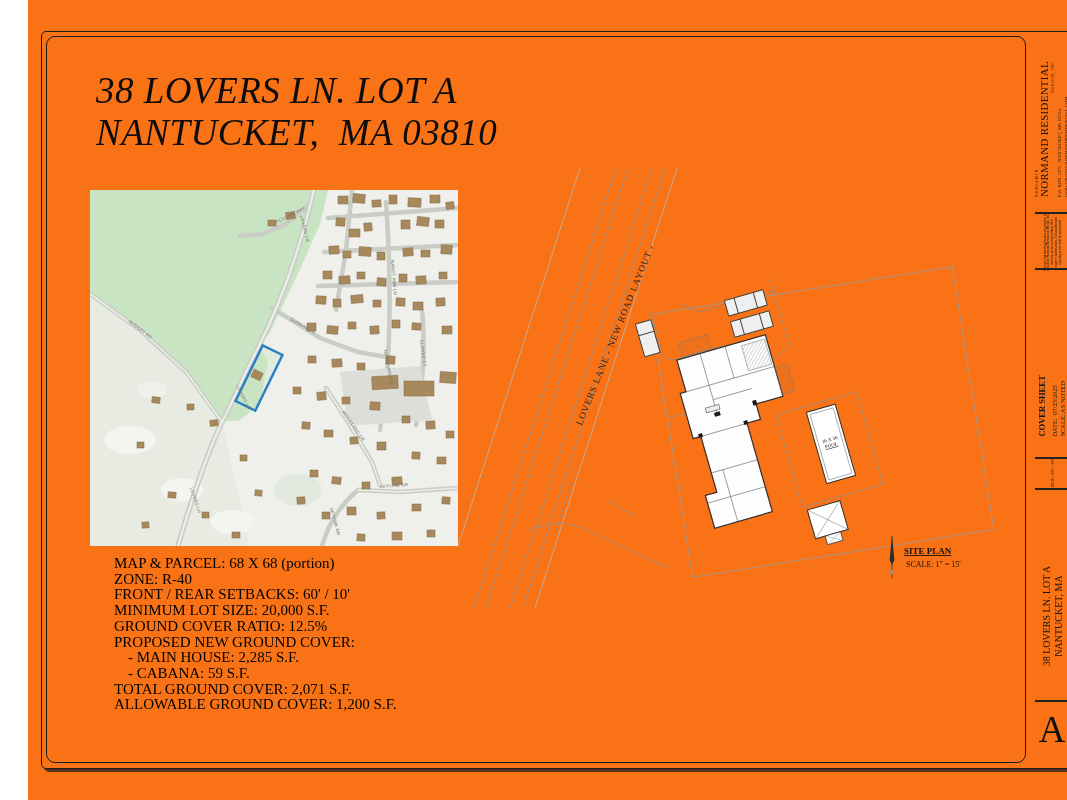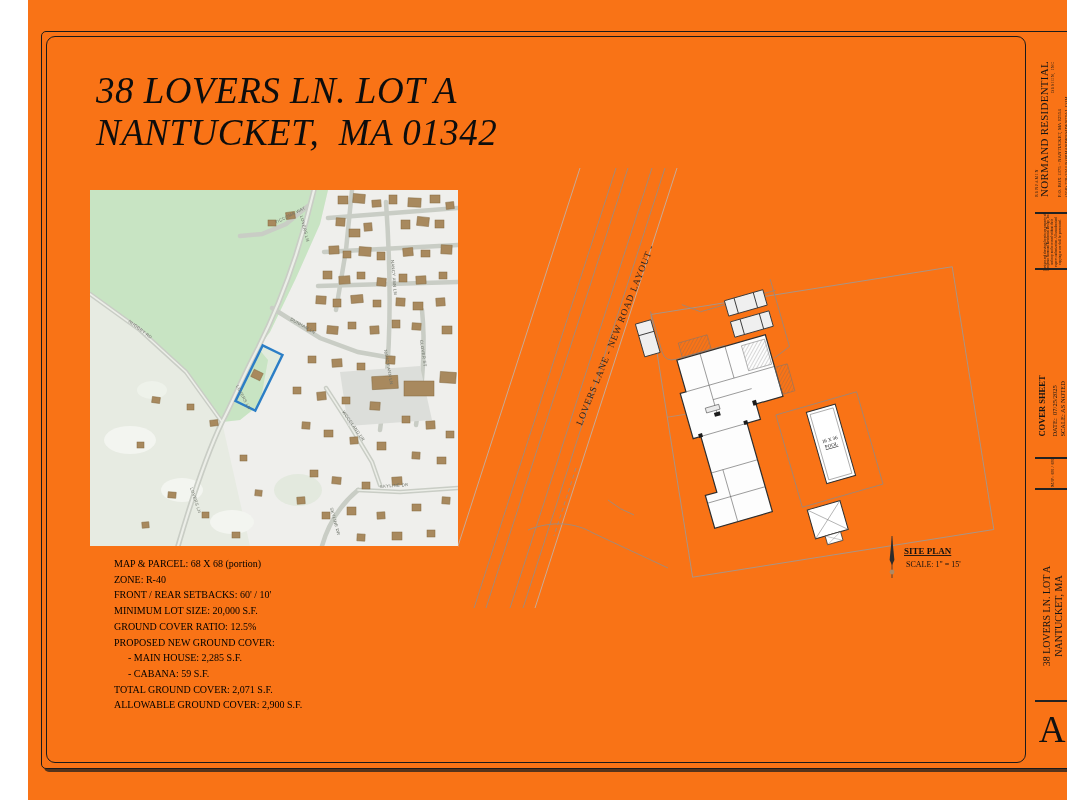--- a/index.html
+++ b/index.html
@@ -12,21 +12,21 @@
                box-shadow:3px 3px 0 rgba(30,30,30,.75);}
   .frame-inner{position:absolute;left:18px;top:36px;width:978px;height:725px;
                border:1.6px solid #1b1b1b;border-radius:9px;}
 
   
   .sheet-heading{position:absolute;left:68px;top:70px;font-style:italic;
                  font-size:37px;line-height:42px;letter-spacing:.5px;color:#0d0d0d;}
   .sheet-heading div{white-space:pre;}
 
   
-  .zoning{position:absolute;left:86px;top:556px;font-size:10px;line-height:15.7px;color:#000;}
+  .zoning{position:absolute;left:86px;top:556px;font-size:15px;line-height:15.7px;color:#000;}
   .zoning div{white-space:pre;}
   .zoning .indent{padding-left:14px;}
 
   
   .locus-map{position:absolute;left:62px;top:190px;width:368px;height:356px;}
   .site-plan{position:absolute;left:430px;top:168px;width:560px;height:440px;}
 
   
   .tb{position:absolute;left:997px;top:36px;width:54px;height:726px;}
   .vsec{position:absolute;left:0;width:100%;}
@@ -55,21 +55,21 @@
 </head>
 <body>
 
 <div id="page">
 
   <div class="frame-outer"></div>
   <div class="frame-inner"></div>
 
   <div class="sheet-heading">
     <div>38 LOVERS LN. LOT A</div>
-    <div>NANTUCKET,  MA 01342</div>
+    <div>NANTUCKET,  MA 03810</div>
   </div>
 
   <div class="locus-map">
     <svg width="368" height="356" viewBox="0 0 368 356">
 
       <rect x="0" y="0" width="368" height="356" fill="#e7ebe2"></rect>
 
       <path d="M238,0 L368,0 L368,356 L160,356 L132,232 L150,230 L170,214 L178,170 L168,158 L180,142 L206,88 L230,34 Z" fill="#efefec"></path>
 
       <path d="M0,0 L238,0 L230,34 L206,88 L180,142 L168,158 L178,170 L170,214 L150,230 L132,232 L96,182 L50,140 L0,104 Z" fill="#c8e4c3"></path>
@@ -319,21 +319,21 @@
   <div class="zoning">
     <div>MAP &amp; PARCEL: 68 X 68 (portion)</div>
     <div>ZONE: R-40</div>
     <div>FRONT / REAR SETBACKS: 60' / 10'</div>
     <div>MINIMUM LOT SIZE: 20,000 S.F.</div>
     <div>GROUND COVER RATIO: 12.5%</div>
     <div>PROPOSED NEW GROUND COVER:</div>
     <div class="indent">- MAIN HOUSE: 2,285 S.F.</div>
     <div class="indent">- CABANA: 59 S.F.</div>
     <div>TOTAL GROUND COVER: 2,071 S.F.</div>
-    <div>ALLOWABLE GROUND COVER: 2,900 S.F.</div>
+    <div>ALLOWABLE GROUND COVER: 1,200 S.F.</div>
   </div>
 
   <div class="tb">
 
     <div class="vsec" style="top:8px;height:170px;">
       <div class="vtext firm-block">
         <div class="firm-pre">BENJAMIN</div>
         <div class="firm-name">NORMAND RESIDENTIAL</div>
         <div class="firm-suf">DESIGN, INC</div>
         <div class="firm-addr">P.O. BOX 1375 - NANTUCKET, MA 02554</div>

